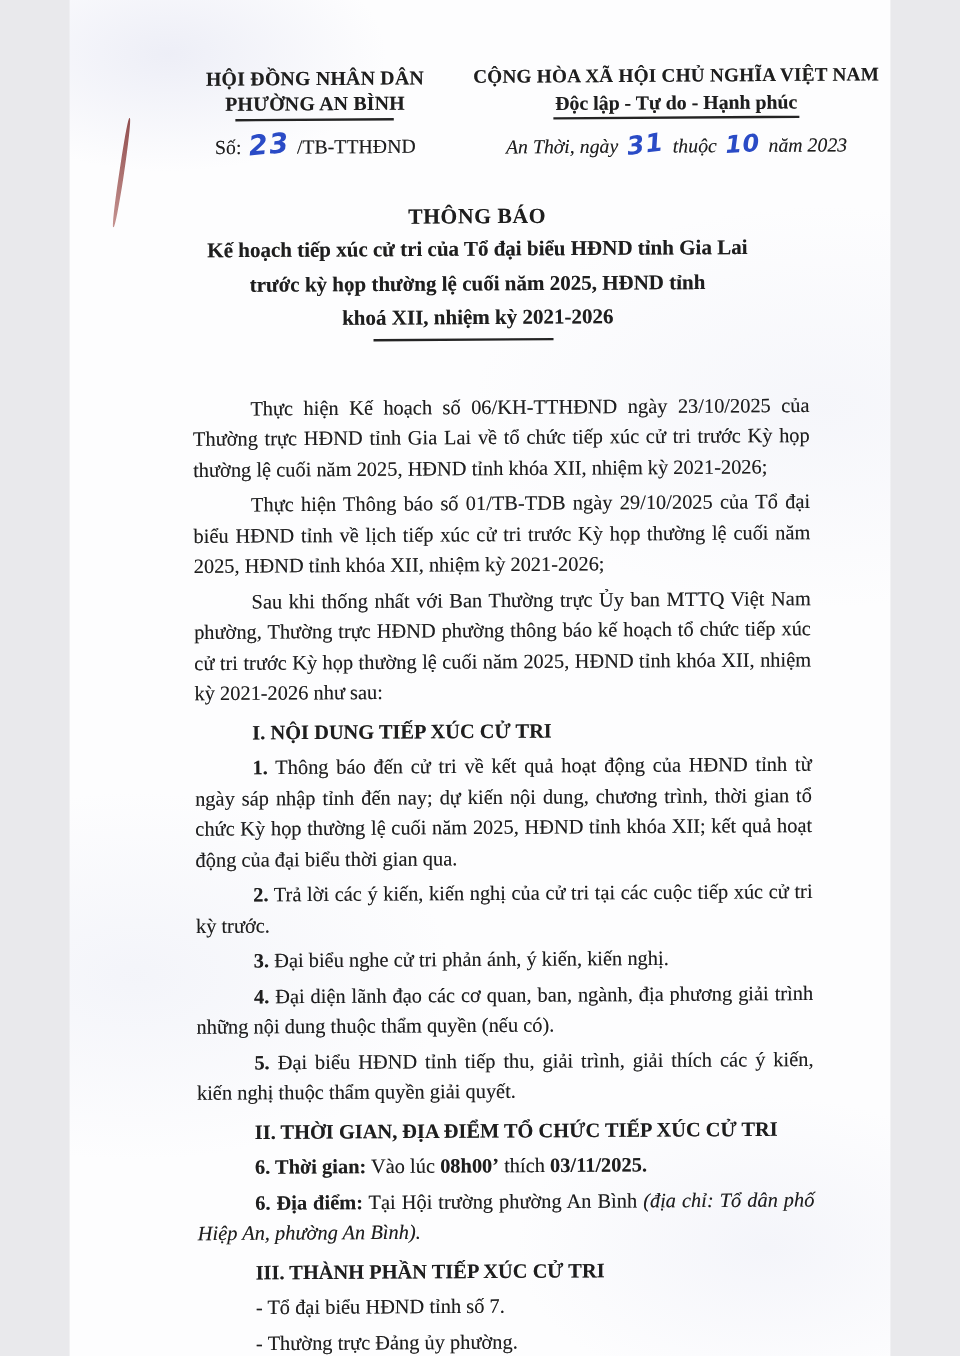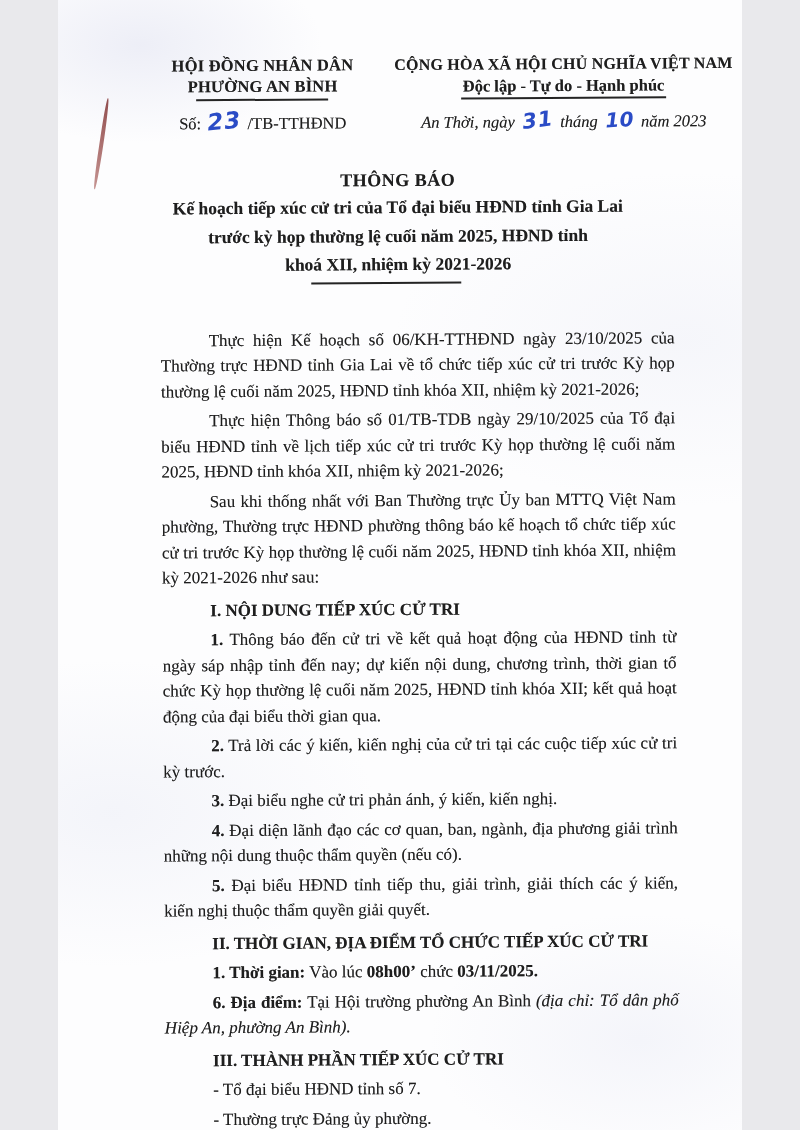--- a/index.html
+++ b/index.html
@@ -89,21 +89,21 @@
         </div>
       </div>
       <div class="national">
         <div class="nat-line1">CỘNG HÒA XÃ HỘI CHỦ NGHĨA VIỆT NAM</div>
         <div class="nat-line2-wrap">
           <span class="nat-line2">Độc lập - Tự do - Hạnh phúc</span>
         </div>
         <div class="dateline">
           <span>An Thời, ngày</span>
           <span class="hand hand-day">31</span>
-          <span>tháng</span>
+          <span>thuộc</span>
           <span class="hand hand-month">10</span>
           <span>năm 2023</span>
         </div>
       </div>
     </div>
 
     <div class="title-block">
       <div class="title-main">THÔNG BÁO</div>
       <div class="title-sub">Kế hoạch tiếp xúc cử tri của Tổ đại biểu HĐND tỉnh Gia Lai</div>
       <div class="title-sub">trước kỳ họp thường lệ cuối năm 2025, HĐND tỉnh</div>
@@ -133,24 +133,24 @@
         <b>4.</b>
         <span>Đại diện lãnh đạo các cơ quan, ban, ngành, địa phương giải trình những nội dung thuộc thẩm quyền (nếu có).</span>
       </p>
       <p>
         <b>5.</b>
         <span>Đại biểu HĐND tỉnh tiếp thu, giải trình, giải thích các ý kiến, kiến nghị thuộc thẩm quyền giải quyết.</span>
       </p>
 
       <p class="h">II. THỜI GIAN, ĐỊA ĐIỂM TỔ CHỨC TIẾP XÚC CỬ TRI</p>
       <p>
-        <b>1. Thời gian:</b>
+        <b>6. Thời gian:</b>
         <span>Vào lúc</span>
         <b>08h00’</b>
-        <span>chức</span>
+        <span>thích</span>
         <b>03/11/2025.</b>
       </p>
       <p>
         <b>6. Địa điểm:</b>
         <span>Tại Hội trường phường An Bình</span>
         <i>(địa chỉ: Tổ dân phố Hiệp An, phường An Bình).</i>
       </p>
 
       <p class="h">III. THÀNH PHẦN TIẾP XÚC CỬ TRI</p>
       <p>- Tổ đại biểu HĐND tỉnh số 7.</p>

